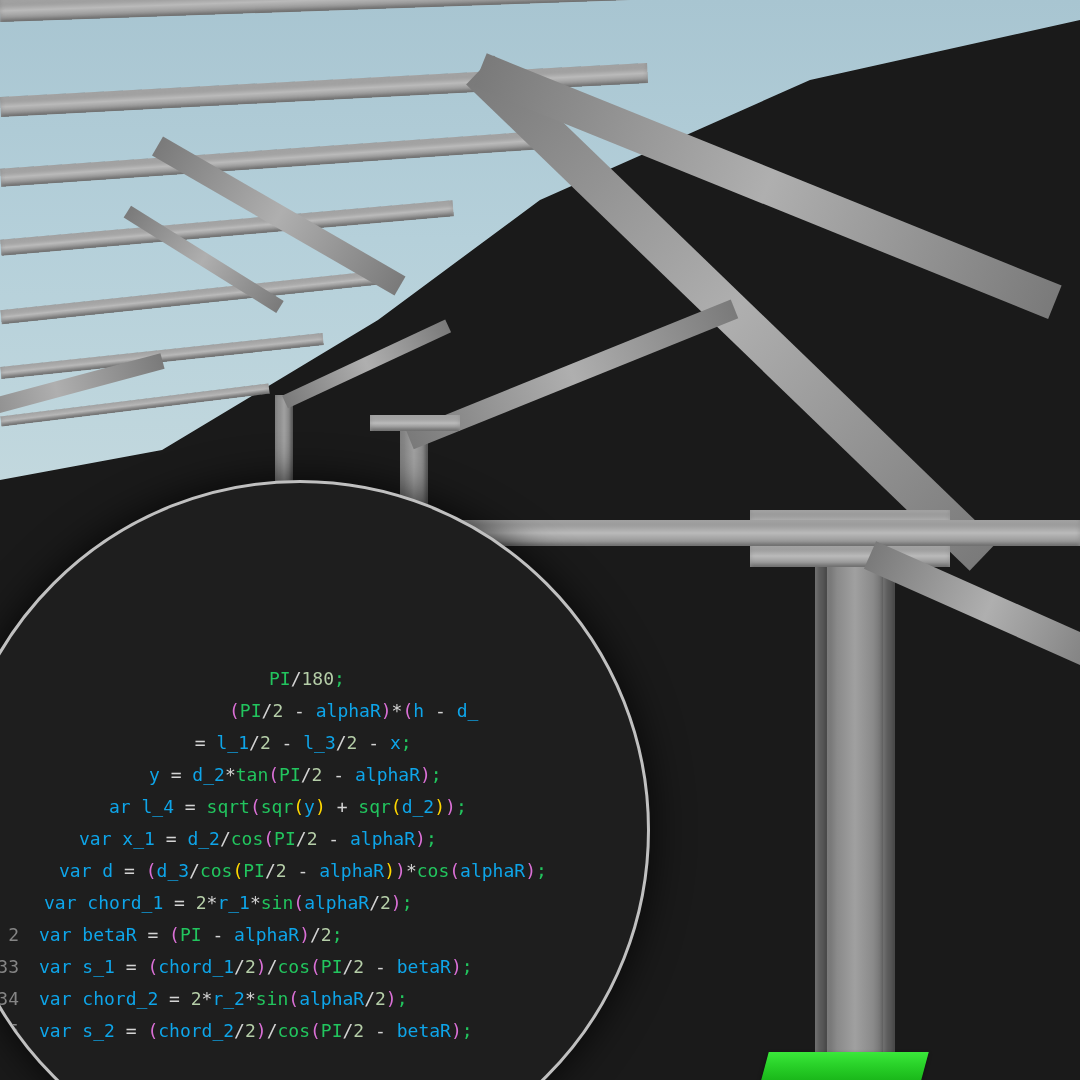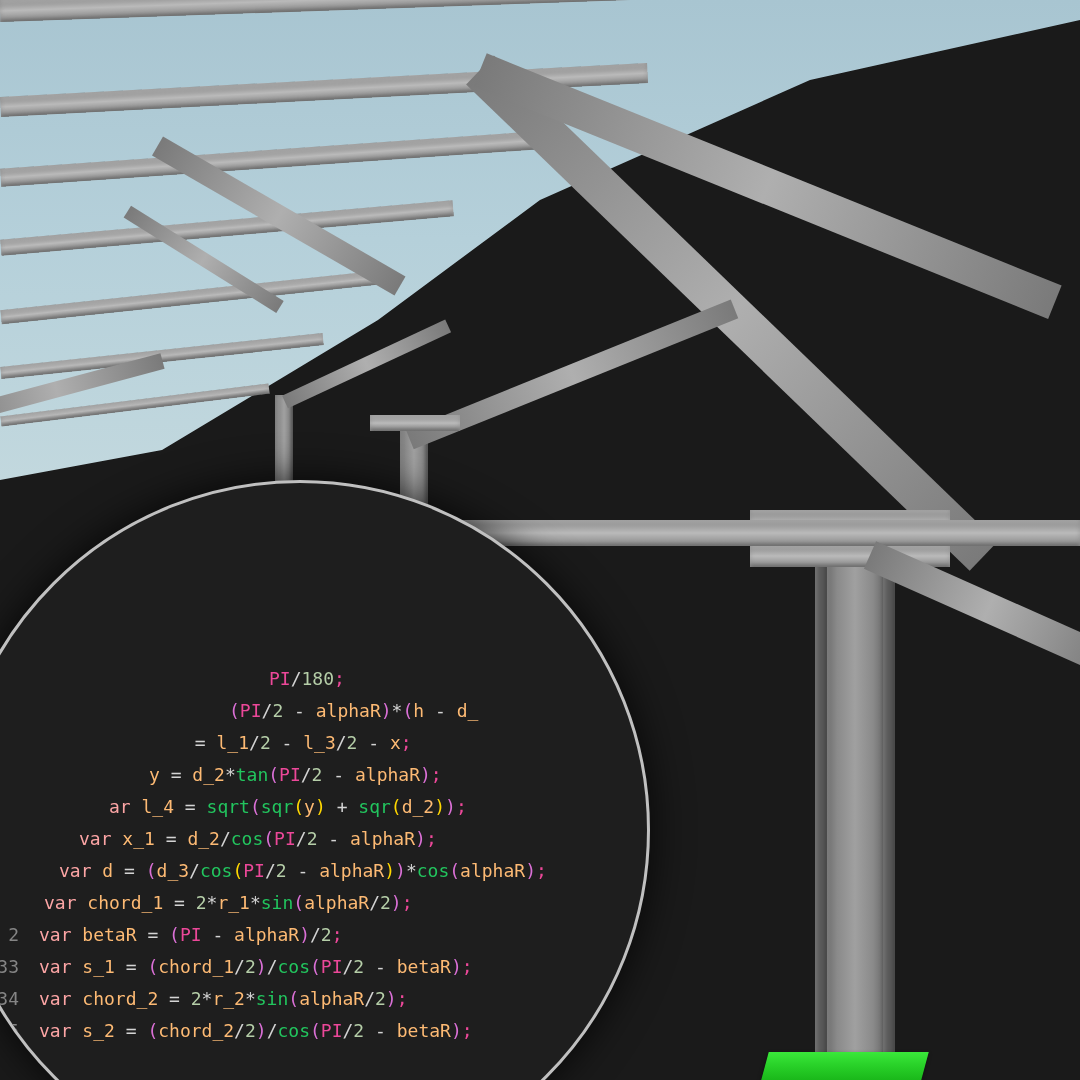--- a/index.html
+++ b/index.html
@@ -82,28 +82,28 @@
     }
     
     .line-number {
       display: inline-block;
       width: 36px;
       color: #858585;
       text-align: right;
       margin-right: 20px;
     }
     
-    .keyword { color: #fca5a5; }
-    .variable { color: #fdba74; }
+    .keyword { color: #0ea5e9; }
+    .variable { color: #0ea5e9; }
     .function { color: #22c55e; }
     .number { color: #b5cea8; }
     .operator { color: #d4d4d4; }
     .paren { color: #da70d6; }
     .bracket-yellow { color: #ffd700; }
-    .text { color: #ec4899; }
+    .text { color: #22c55e; }
   </style>
 </head>
 <body>
 
 <div class="render-view">
   <div class="sky"></div>
 
   <div class="beam beam-horizontal" style="top:0;left:0;width:100%;height:22px;transform:rotate(-2deg);transform-origin:left;"></div>
   <div class="beam beam-horizontal" style="top:80px;left:0;width:60%;height:20px;transform:rotate(-3deg);"></div>
   <div class="beam beam-horizontal" style="top:150px;left:0;width:50%;height:18px;transform:rotate(-4deg);"></div>

